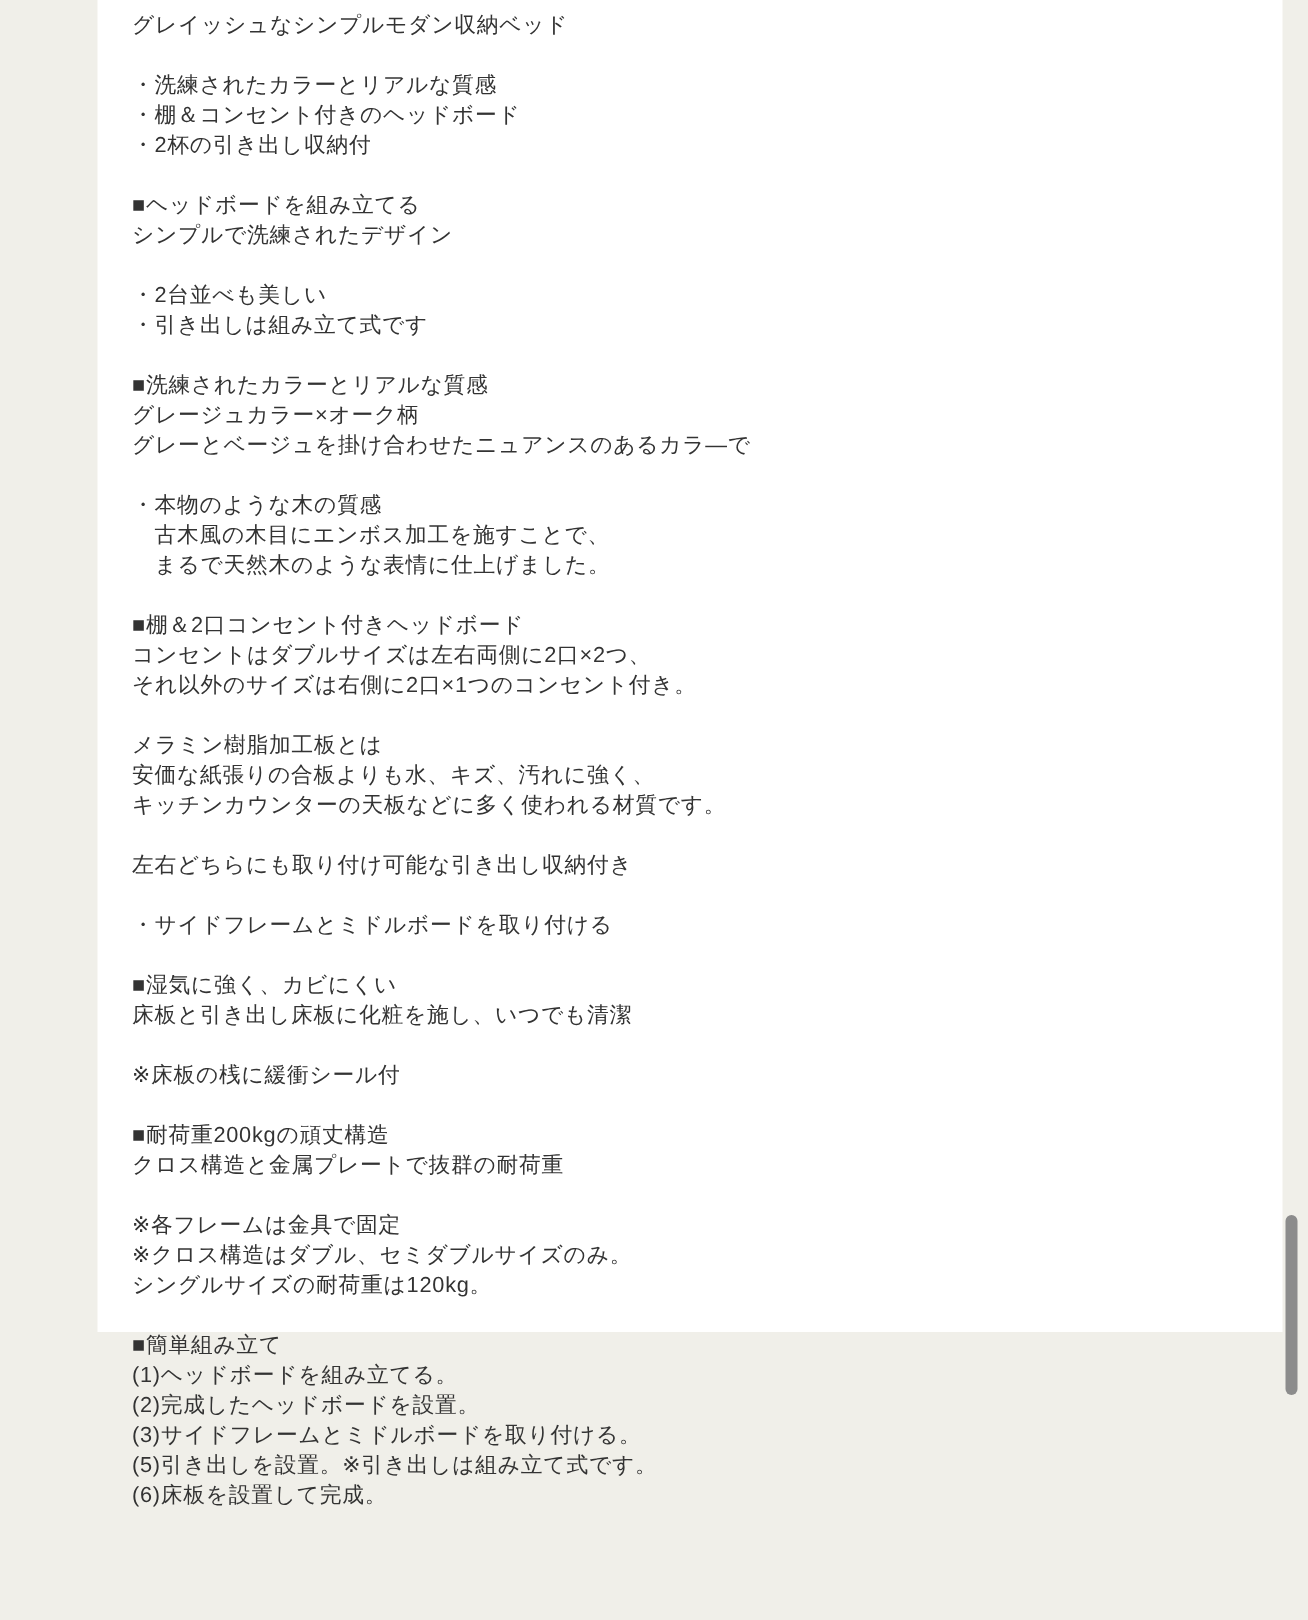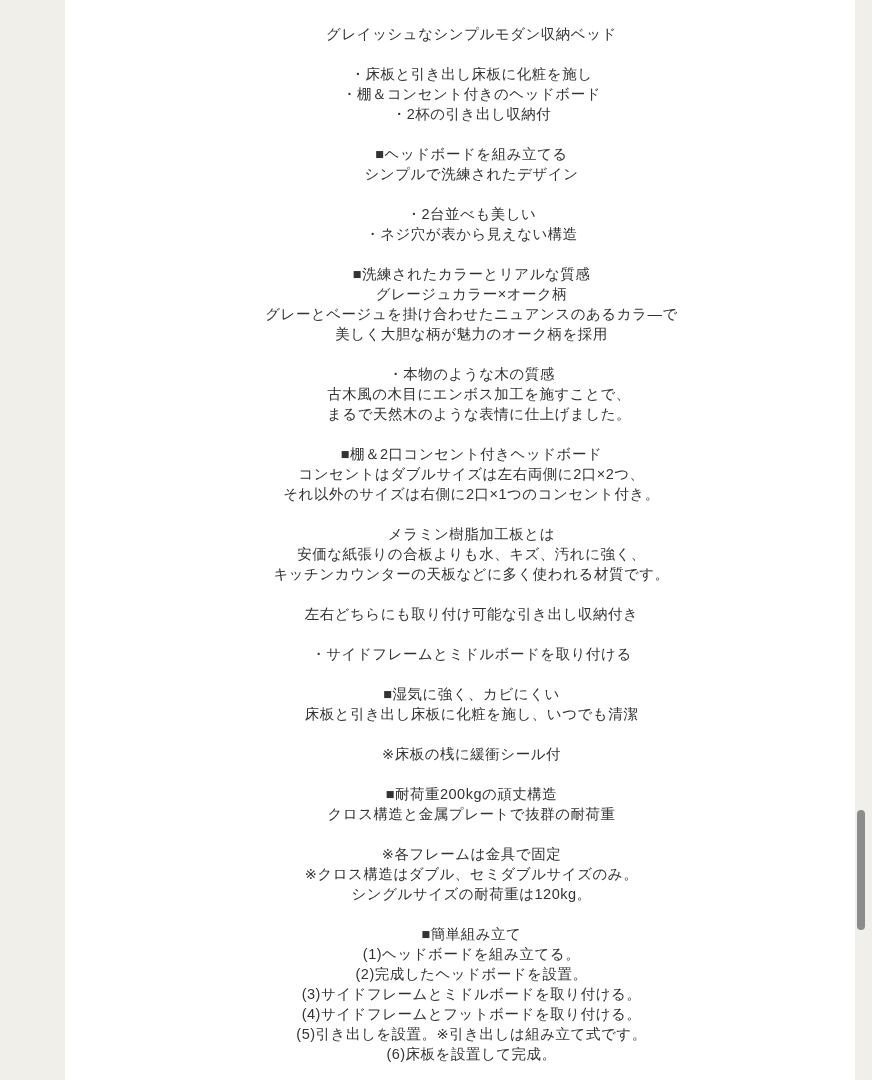--- a/index.html
+++ b/index.html
@@ -24,24 +24,23 @@
   }
   .gutter-right {
     right: 0;
     width: 20px;
   }
   .content {
     position: absolute;
     left: 65px;
     top: 0;
     width: 790px;
-    height: 1080px;
+    height: 888px;
     box-sizing: border-box;
-    padding: 24px 0 0 23px;
-    text-align: center;
+    padding: 7px 0 0 23px;
   }
   .paragraph {
     margin: 0 0 20px 0;
   }
   .text-line {
     font-size: 14.5px;
     line-height: 20px;
     height: 20px;
     white-space: pre;
     letter-spacing: 0.5px;
@@ -59,37 +58,36 @@
 <body style="background: rgb(240, 239, 233);">
 
 <div class="gutter gutter-left"></div>
 
 <div class="content" style="background: rgb(255, 255, 255); color: rgb(51, 51, 51);">
   <div id="paragraphs-root">
       <div class="paragraph">
         <div class="text-line">グレイッシュなシンプルモダン収納ベッド</div>
       </div>
       <div class="paragraph">
-        <div class="text-line">・床板と引き出し床板に化粧を施し</div>
+        <div class="text-line">・洗練されたカラーとリアルな質感</div>
         <div class="text-line">・棚＆コンセント付きのヘッドボード</div>
         <div class="text-line">・2杯の引き出し収納付</div>
       </div>
       <div class="paragraph">
         <div class="text-line">■ヘッドボードを組み立てる</div>
         <div class="text-line">シンプルで洗練されたデザイン</div>
       </div>
       <div class="paragraph">
         <div class="text-line">・2台並べも美しい</div>
-        <div class="text-line">・ネジ穴が表から見えない構造</div>
+        <div class="text-line">・引き出しは組み立て式です</div>
       </div>
       <div class="paragraph">
         <div class="text-line">■洗練されたカラーとリアルな質感</div>
         <div class="text-line">グレージュカラー×オーク柄</div>
         <div class="text-line">グレーとベージュを掛け合わせたニュアンスのあるカラ―で</div>
-        <div class="text-line">美しく大胆な柄が魅力のオーク柄を採用</div>
       </div>
       <div class="paragraph">
         <div class="text-line">・本物のような木の質感</div>
         <div class="text-line">　古木風の木目にエンボス加工を施すことで、</div>
         <div class="text-line">　まるで天然木のような表情に仕上げました。</div>
       </div>
       <div class="paragraph">
         <div class="text-line">■棚＆2口コンセント付きヘッドボード</div>
         <div class="text-line">コンセントはダブルサイズは左右両側に2口×2つ、</div>
         <div class="text-line">それ以外のサイズは右側に2口×1つのコンセント付き。</div>
@@ -119,21 +117,20 @@
       <div class="paragraph">
         <div class="text-line">※各フレームは金具で固定</div>
         <div class="text-line">※クロス構造はダブル、セミダブルサイズのみ。</div>
         <div class="text-line">シングルサイズの耐荷重は120kg。</div>
       </div>
       <div class="paragraph">
         <div class="text-line">■簡単組み立て</div>
         <div class="text-line">(1)ヘッドボードを組み立てる。</div>
         <div class="text-line">(2)完成したヘッドボードを設置。</div>
         <div class="text-line">(3)サイドフレームとミドルボードを取り付ける。</div>
-        <div class="text-line">(4)サイドフレームとフットボードを取り付ける。</div>
         <div class="text-line">(5)引き出しを設置。※引き出しは組み立て式です。</div>
         <div class="text-line">(6)床板を設置して完成。</div>
       </div>
     </div>
 </div>
 
 <div class="gutter gutter-right"></div>
 <div class="scroll-thumb" style="background: rgb(140, 140, 140);"></div>
 
 </body></html>

